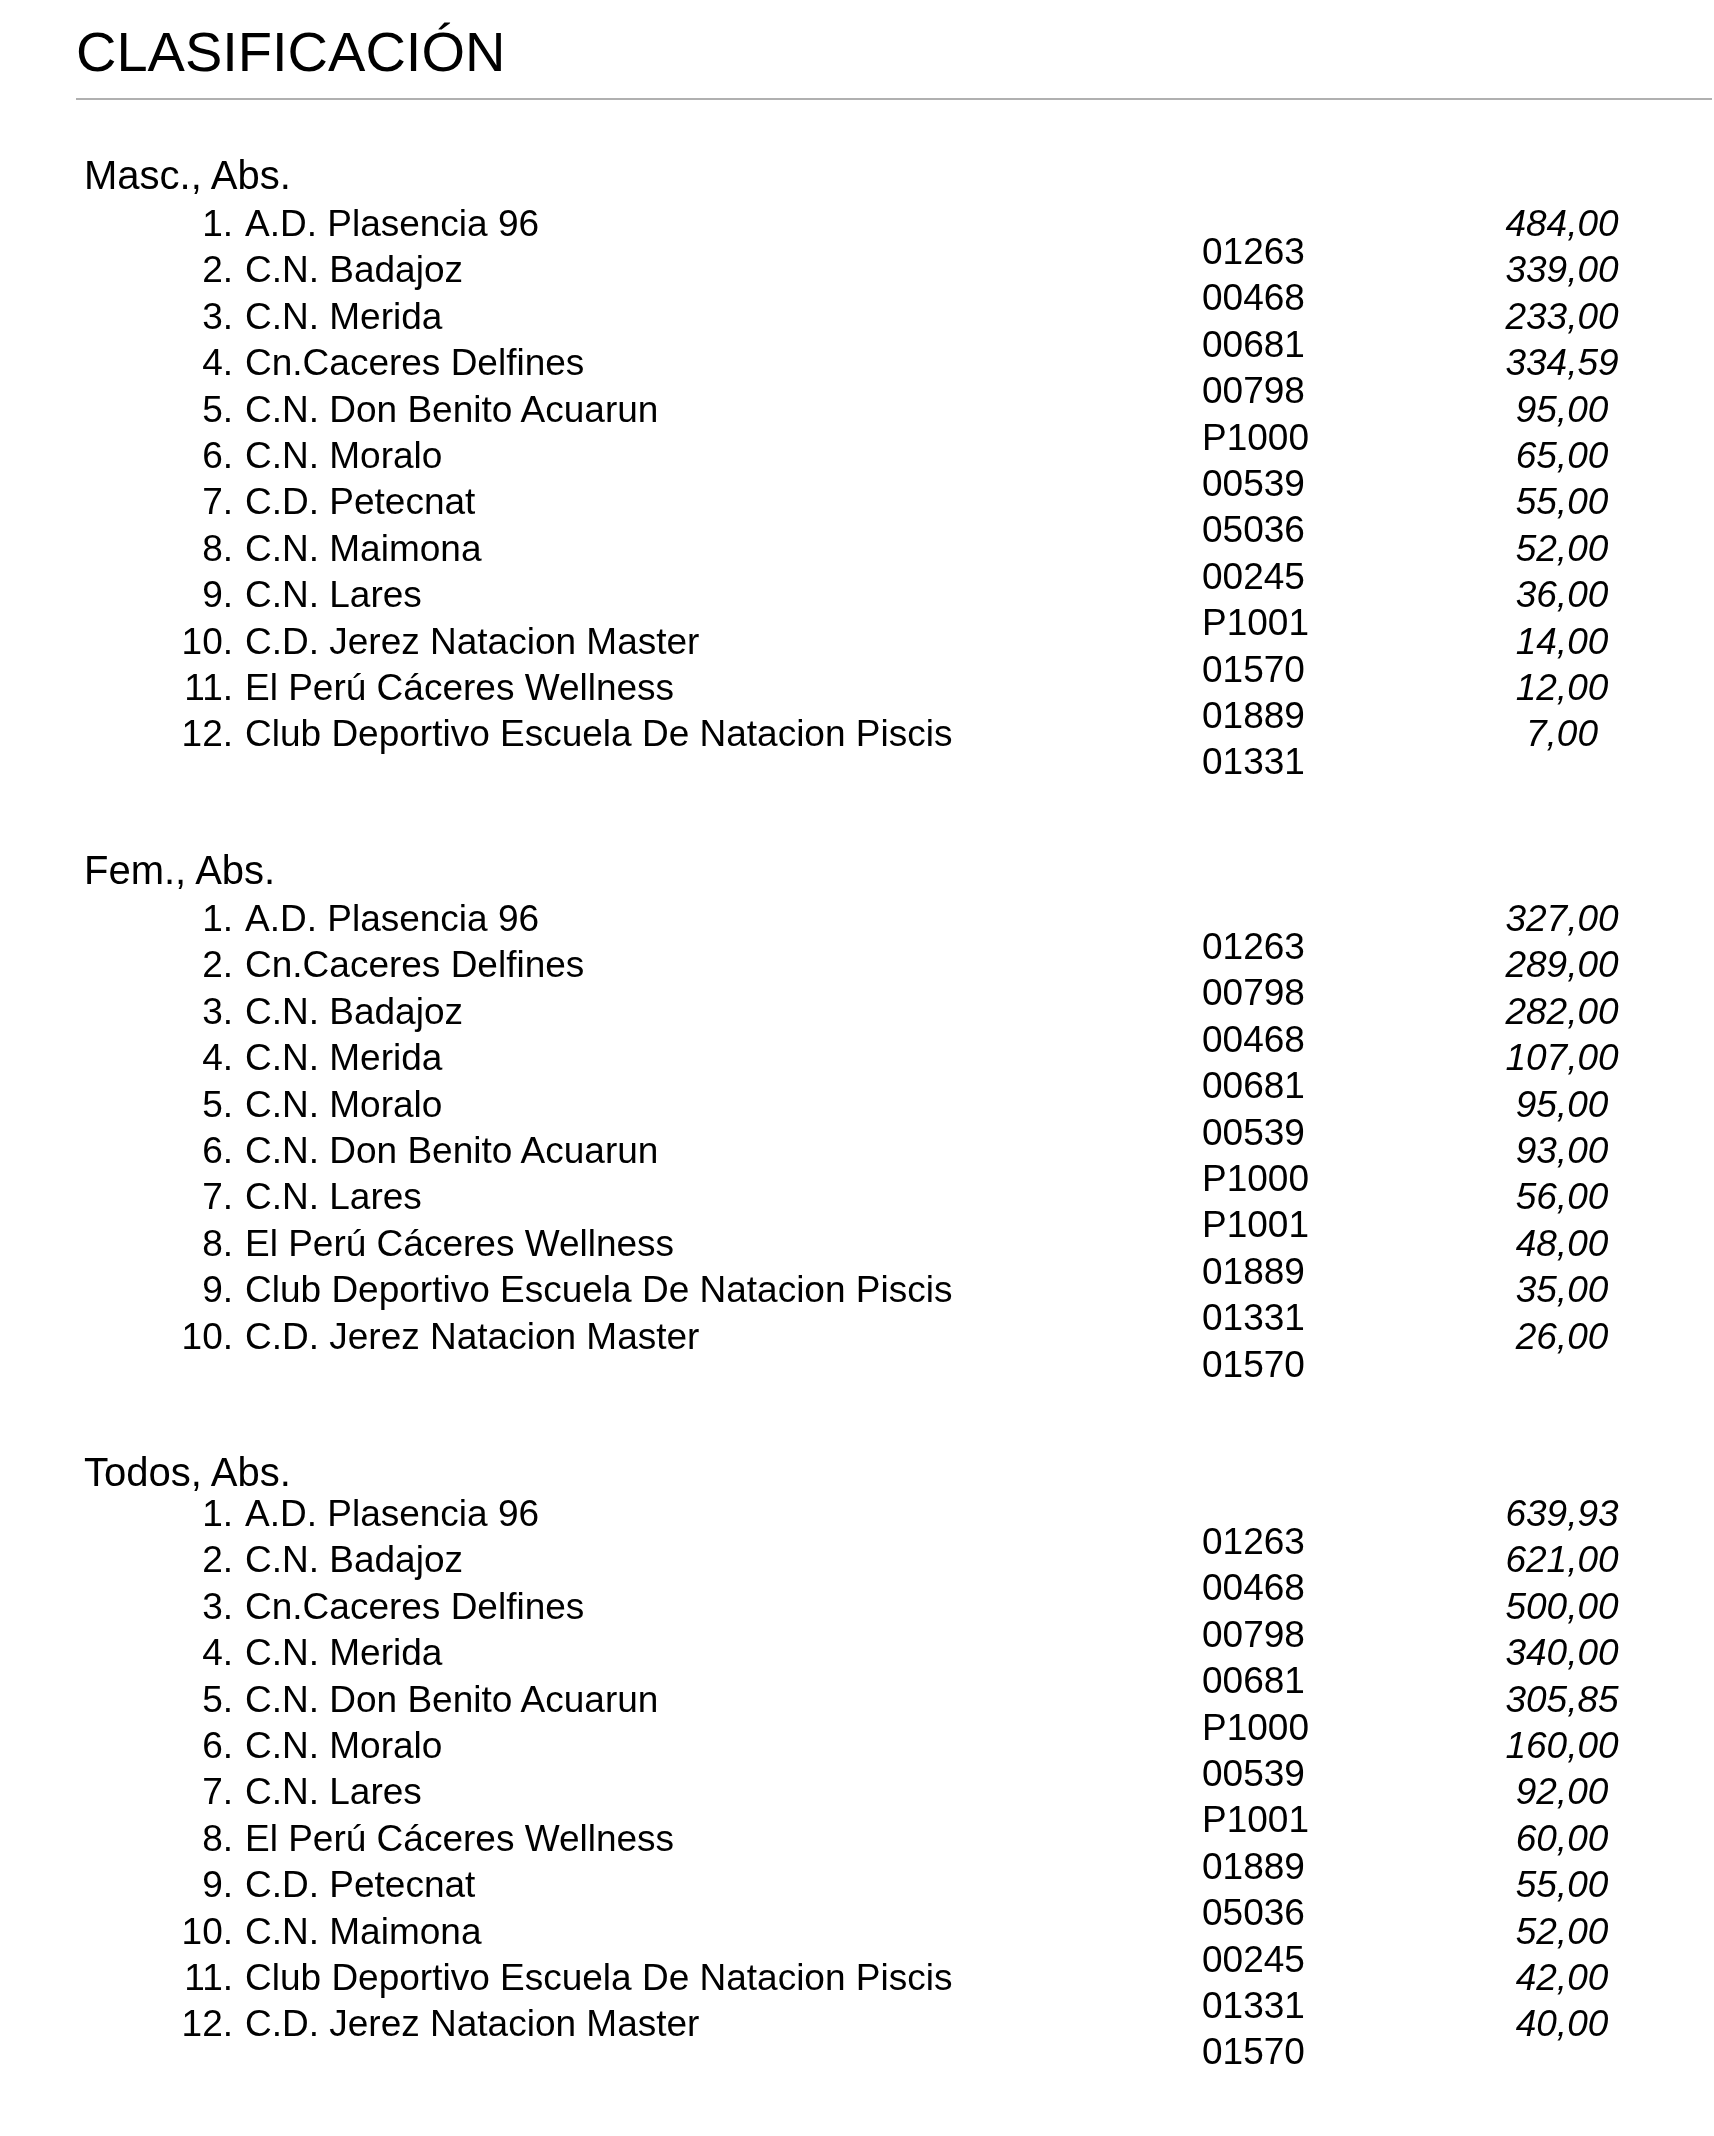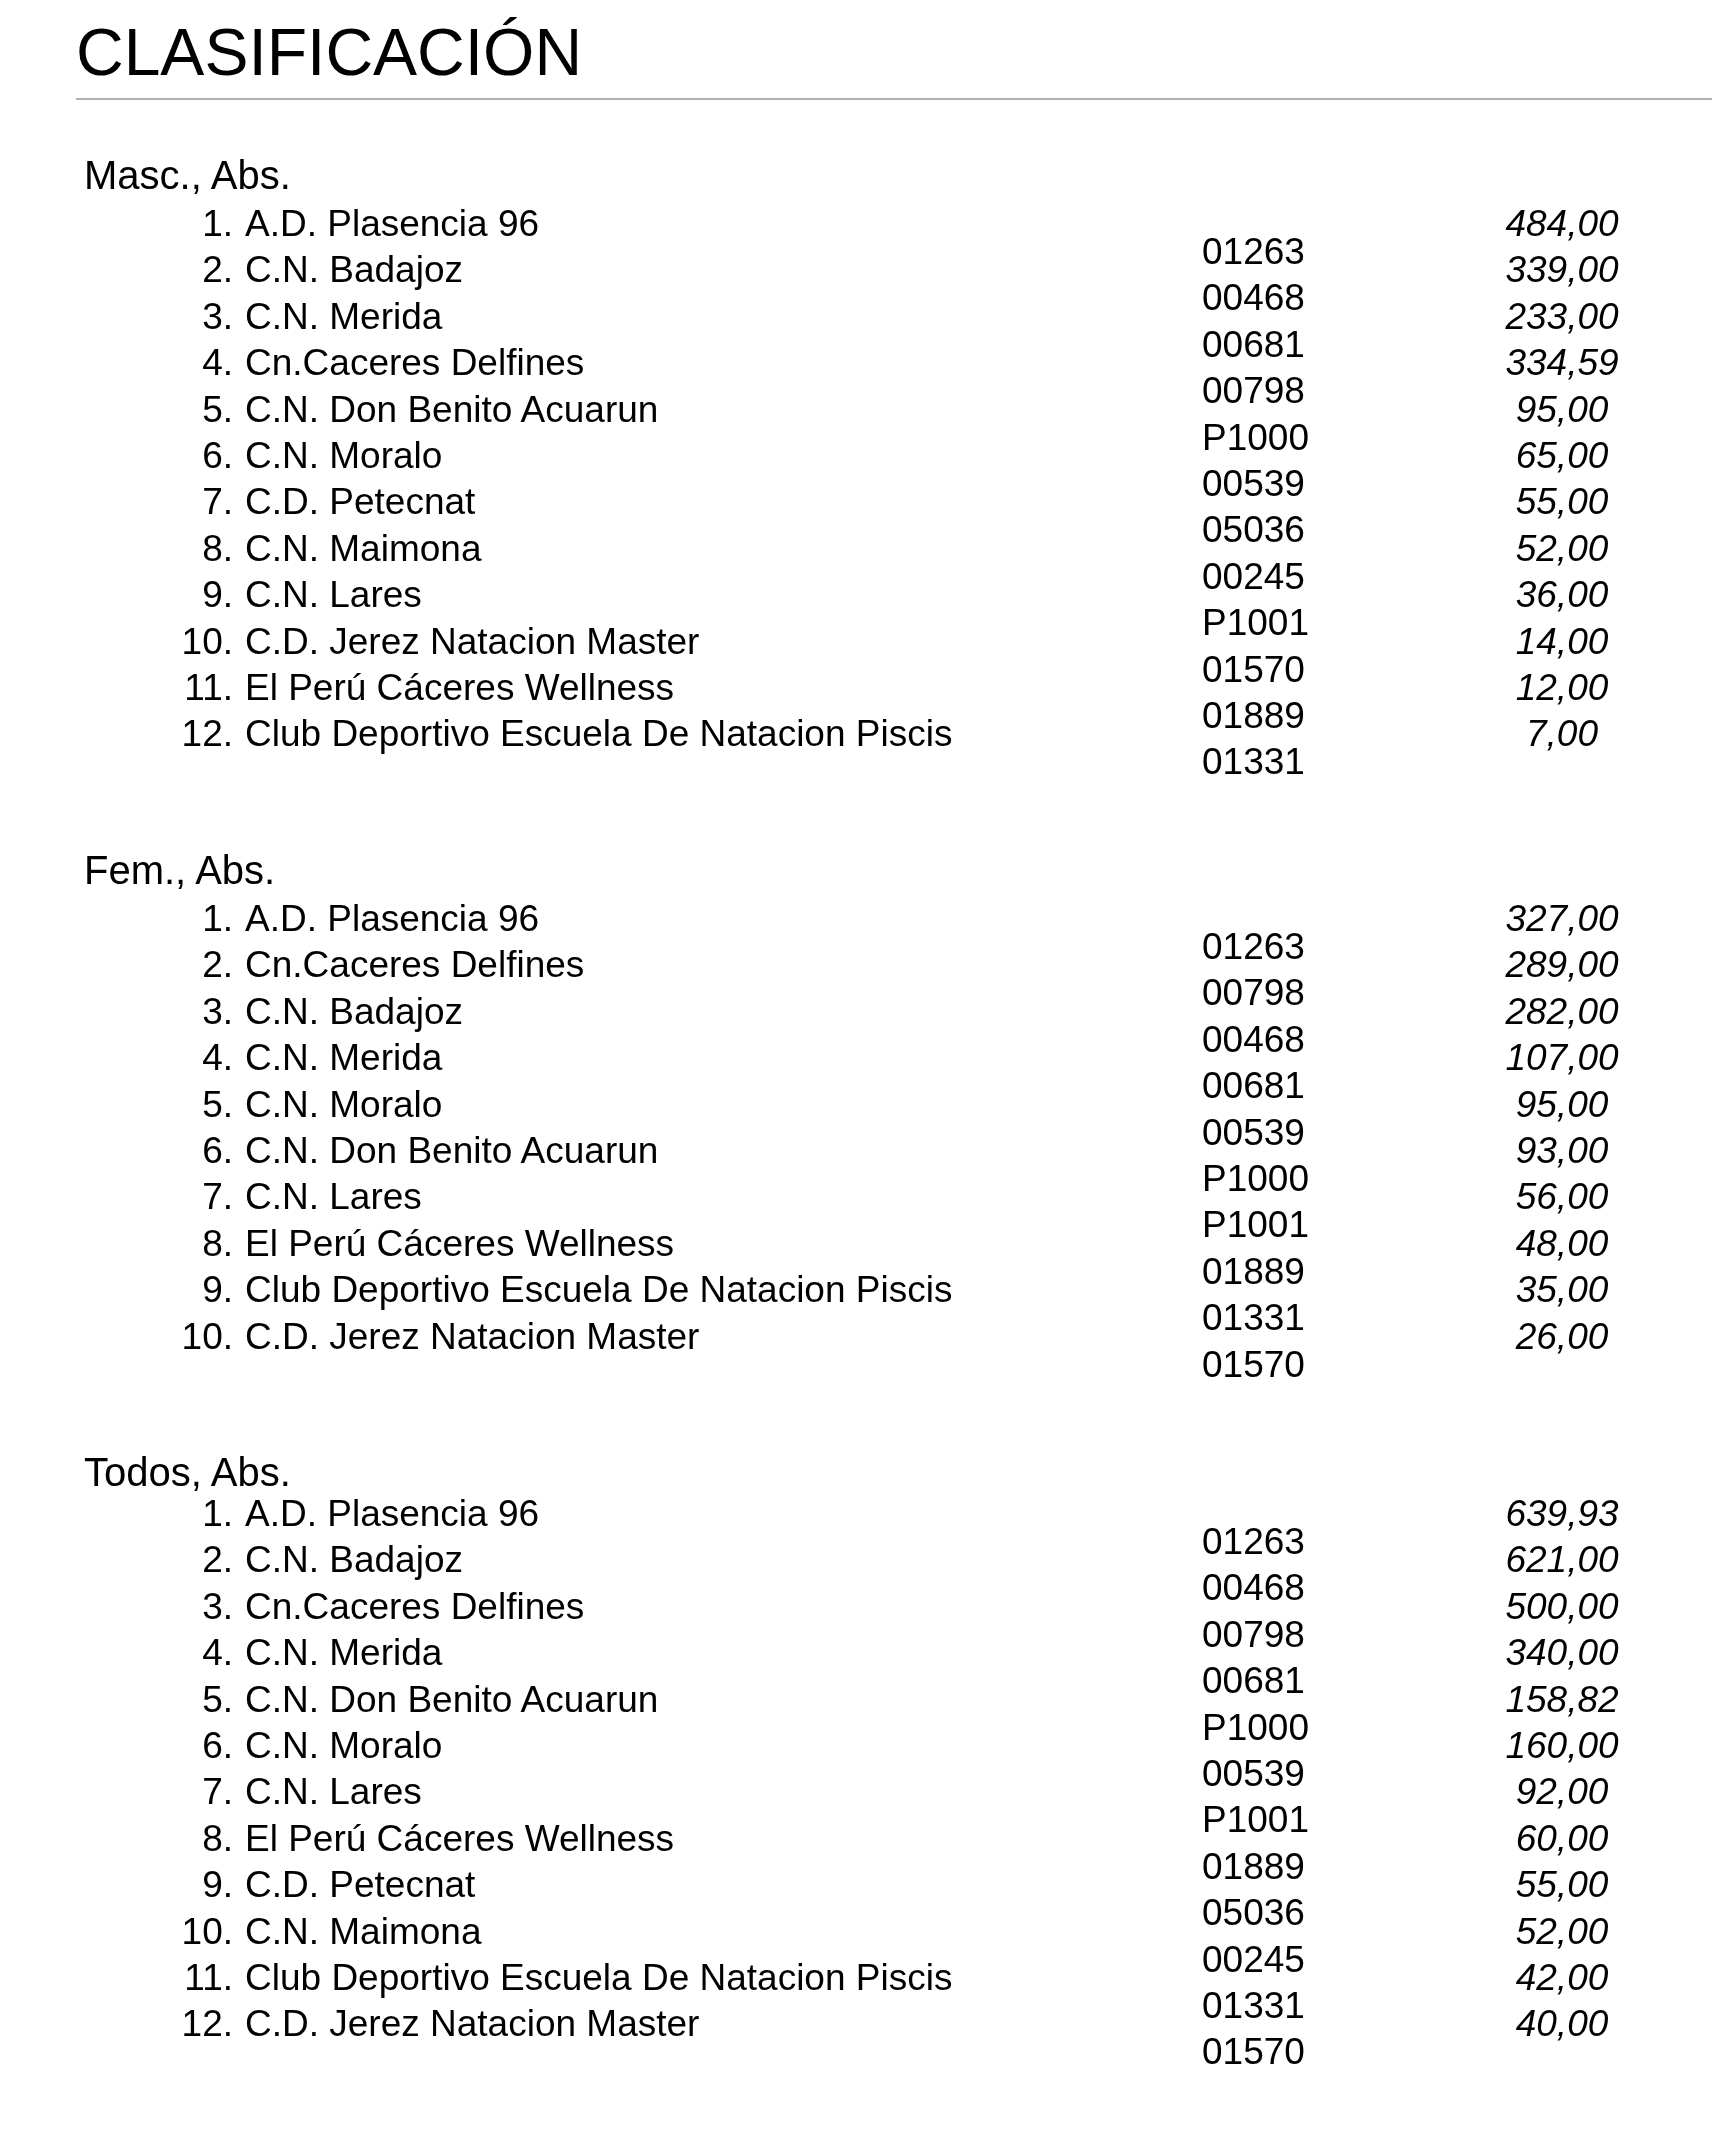--- a/index.html
+++ b/index.html
@@ -12,21 +12,21 @@
     width: 1714px;
     height: 2136px;
     font-family: "Liberation Sans", sans-serif;
     color: #000000;
     overflow: hidden;
   }
   .title {
     position: absolute;
     left: 76px;
     top: 20px;
-    font-size: 66px;
+    font-size: 56px;
     line-height: 64px;
     white-space: nowrap;
   }
   .rule {
     position: absolute;
     left: 76px;
     right: 2px;
     top: 98px;
     height: 2px;
     background: #b0b0b0;
@@ -246,21 +246,21 @@
     <div class="row">
       <span class="rank">4.</span>
       <span class="club">C.N. Merida</span>
       <span class="code">00681</span>
       <span class="points">340,00</span>
     </div>
     <div class="row">
       <span class="rank">5.</span>
       <span class="club">C.N. Don Benito Acuarun</span>
       <span class="code">P1000</span>
-      <span class="points">158,82</span>
+      <span class="points">305,85</span>
     </div>
     <div class="row">
       <span class="rank">6.</span>
       <span class="club">C.N. Moralo</span>
       <span class="code">00539</span>
       <span class="points">160,00</span>
     </div>
     <div class="row">
       <span class="rank">7.</span>
       <span class="club">C.N. Lares</span>

